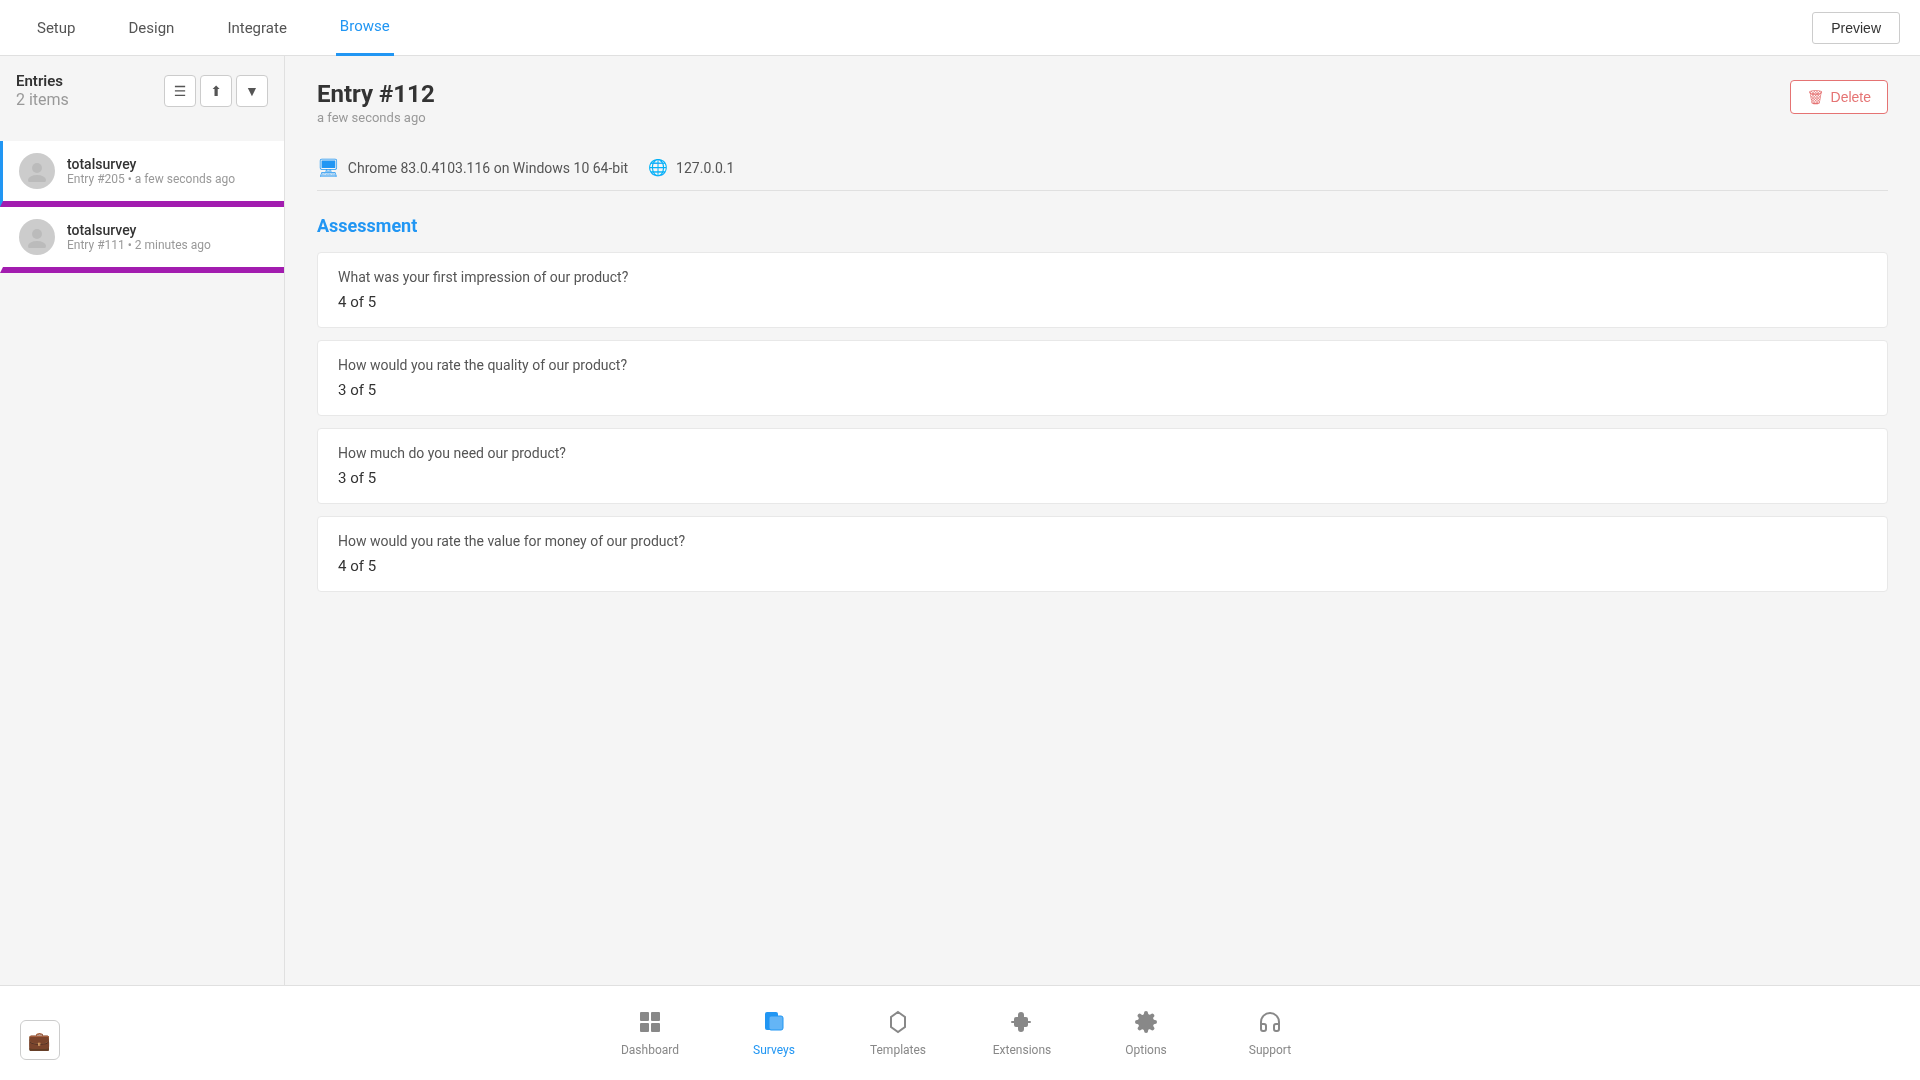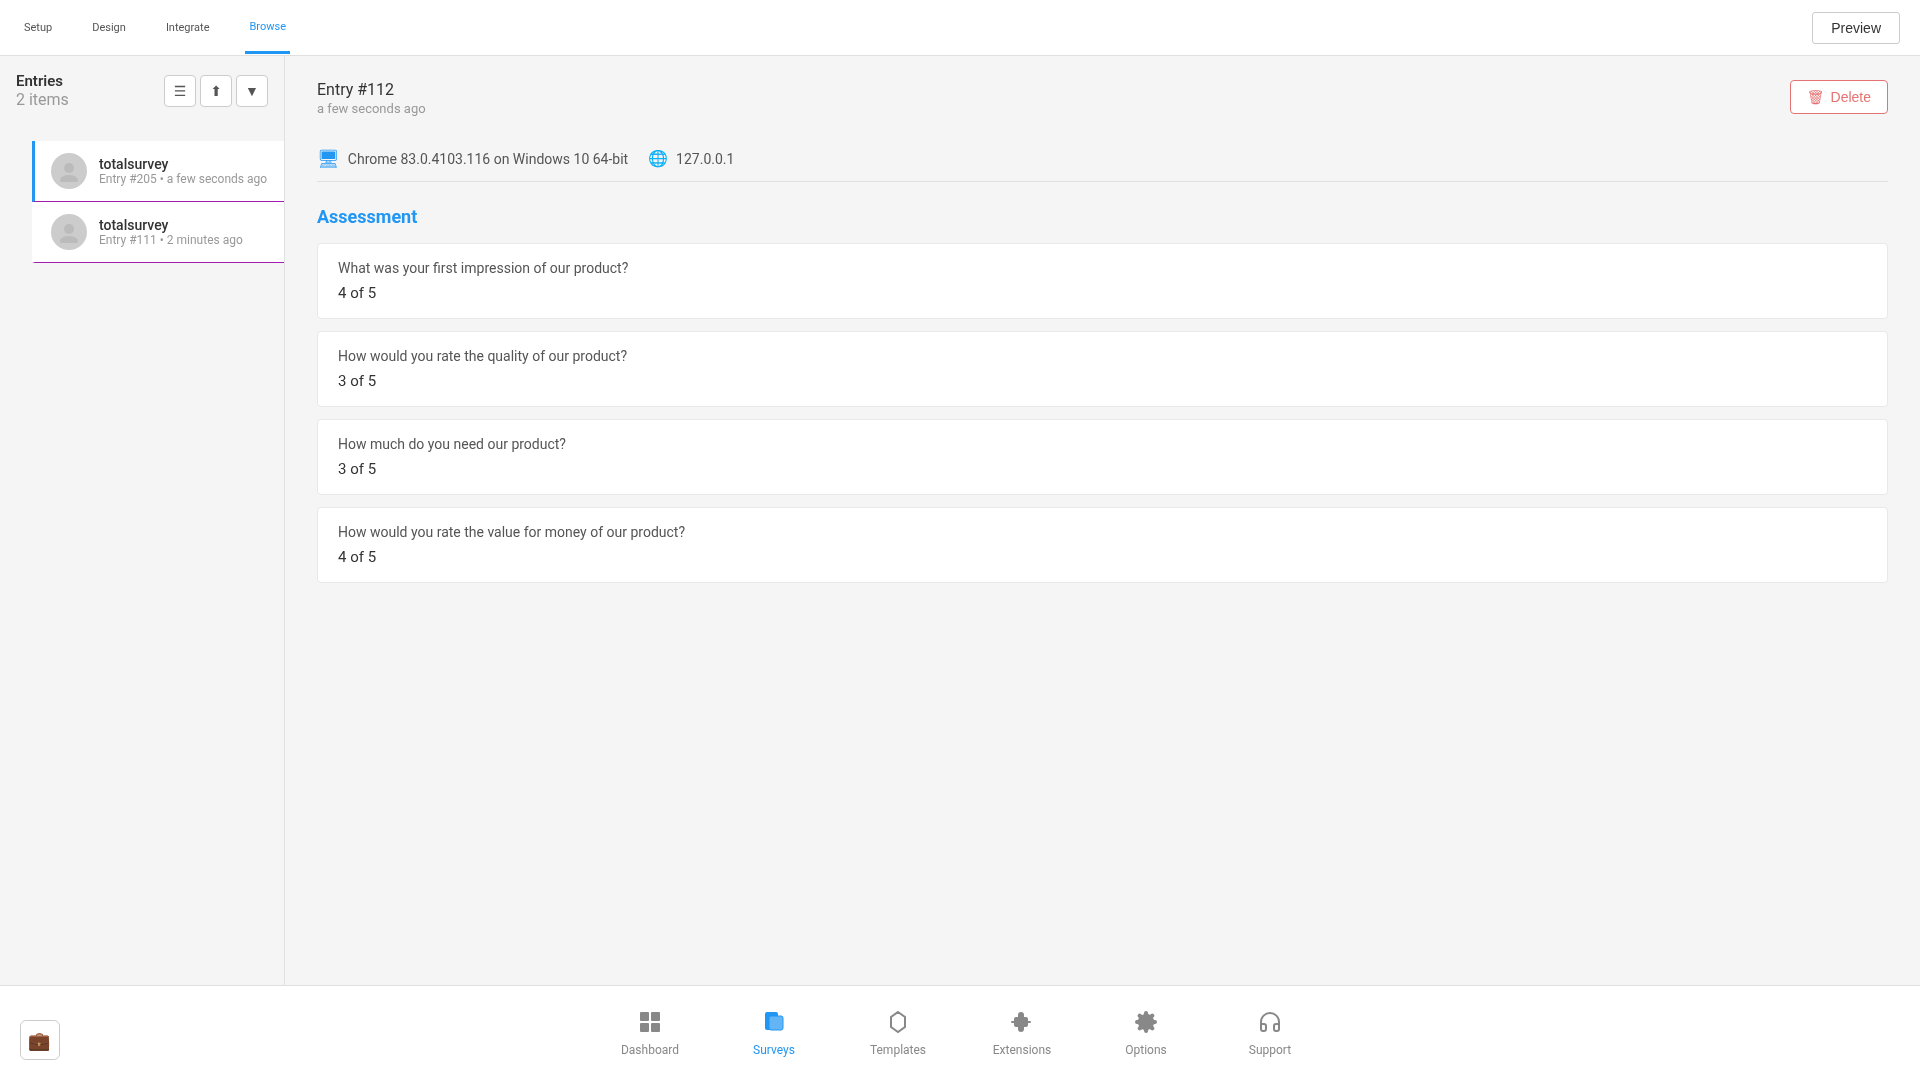--- a/index.html
+++ b/index.html
@@ -23,25 +23,26 @@
       height: 56px;
       flex-shrink: 0;
       justify-content: space-between;
     }
     .top-nav-left {
       display: flex;
       gap: 32px;
       align-items: center;
     }
     .nav-item {
-      font-size: 11px;
+      font-size: 15px;
       color: #555;
       cursor: pointer;
       padding: 18px 4px;
       text-decoration: none;
+      margin-left: 13px;
     }
     .nav-item.active {
       color: #2196F3;
       border-bottom: 3px solid #2196F3;
     }
     .preview-btn {
       border: 1px solid #ccc;
       background: #fff;
       padding: 7px 18px;
       font-size: 14px;
@@ -104,23 +105,22 @@
     .entry-list {
       flex: 1;
       overflow-y: auto;
     }
     .entry-item {
       display: flex;
       align-items: center;
       padding: 12px 16px;
       cursor: pointer;
       background: #fff;
-      border-bottom: 1px solid #a21caf;
+      border-bottom: 6px solid #a21caf;
       gap: 12px;
-      margin-left: 32px;
     }
     .entry-item.selected {
       background: #fff;
       border-left: 3px solid #2196F3;
     }
     .entry-item:not(.selected) {
       border-left: 3px solid transparent;
     }
     .avatar {
       width: 36px;
@@ -152,22 +152,22 @@
       overflow-y: auto;
       padding: 24px 32px;
     }
     .content-header {
       display: flex;
       justify-content: space-between;
       align-items: flex-start;
       margin-bottom: 20px;
     }
     .entry-title {
-      font-size: 16px;
-      font-weight: 400;
+      font-size: 24px;
+      font-weight: 700;
       color: #333;
     }
     .entry-time {
       font-size: 13px;
       color: #999;
       margin-top: 2px;
     }
     .delete-btn {
       display: flex;
       align-items: center;

